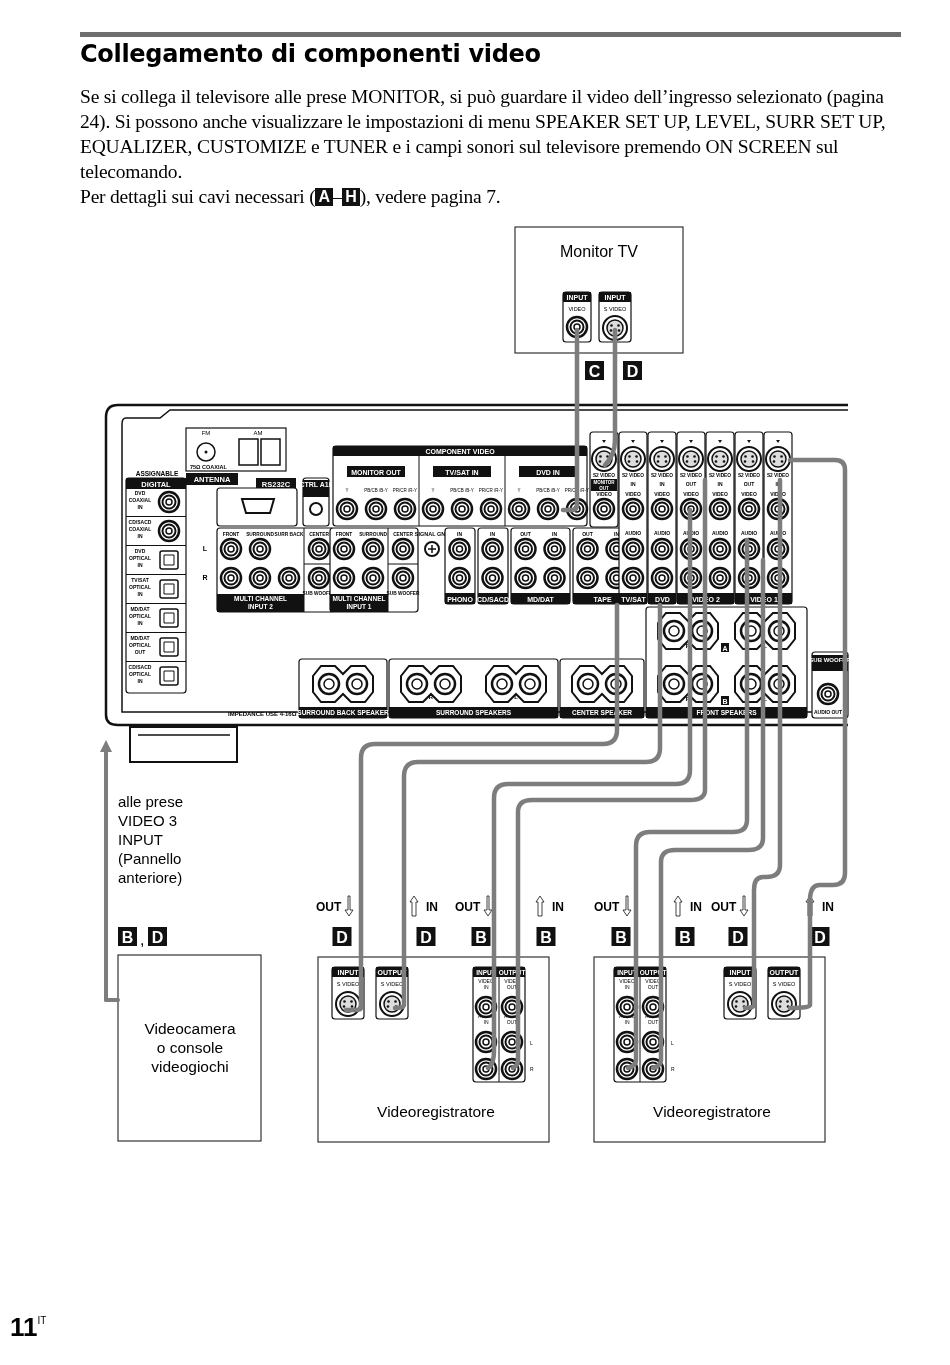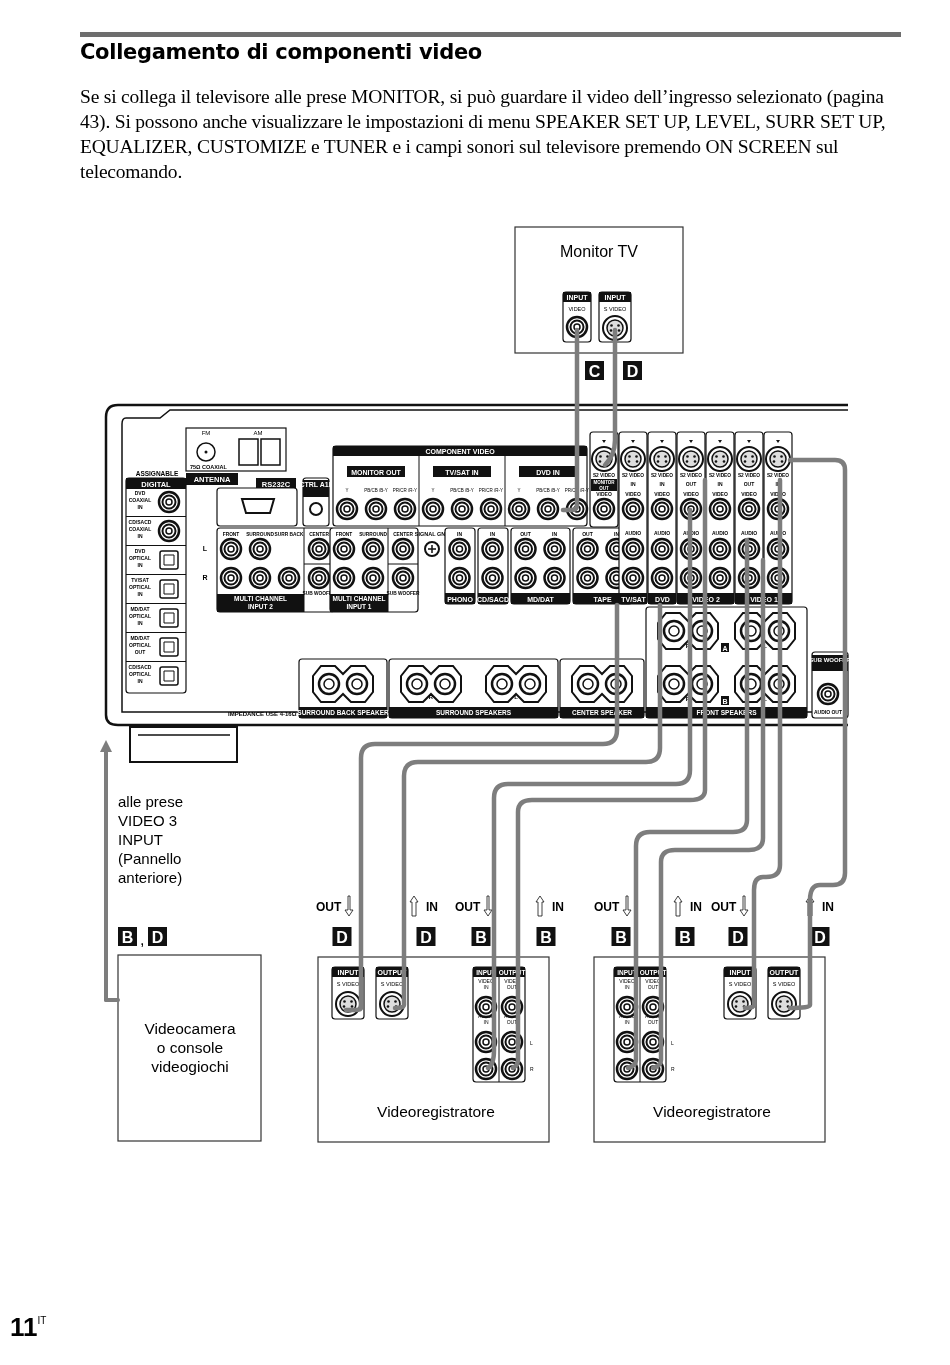--- a/index.html
+++ b/index.html
@@ -1,35 +1,36 @@
 <!DOCTYPE html>
 <html><head>
 <meta charset="utf-8">
 <style>
   html, body { margin: 0; padding: 0; background: #ffffff; }
   body { width: 950px; height: 1365px; position: relative; overflow: hidden; color: #000; }
   .rule { position: absolute; left: 80px; top: 32px; width: 821px; height: 5px; background: #6e6e6e; }
-  .title { position: absolute; left: 80px; top: 40px; font-family: "DejaVu Sans", sans-serif; font-weight: bold; font-size: 21px; letter-spacing: -0.3px; }
+  .title { position: absolute; left: 80px; top: 40px; font-family: "DejaVu Sans", sans-serif; font-weight: bold; font-size: 24px; letter-spacing: -0.3px; }
   .body-text { position: absolute; left: 80px; top: 84px; width: 830px; font-family: "Liberation Serif", serif; font-size: 19.5px; line-height: 25px; letter-spacing: -0.2px; }
   .body-text p { margin: 0; }
   .letter-box { display: inline-block; background: #111; color: #fff; font-family: "Liberation Sans", sans-serif; font-weight: bold; font-size: 16px; line-height: 18px; padding: 0 3px; vertical-align: 1px; }
   .page-num { position: absolute; left: 10px; top: 1312px; font-family: "Liberation Sans", sans-serif; font-weight: bold; font-size: 26px; }
   .page-num sup { font-size: 10px; font-weight: normal; vertical-align: 12px; }
   svg#diagram { position: absolute; left: 0; top: 0; }
   .sans { font-family: "Liberation Sans", sans-serif; }
   .lbl { font-family: "Liberation Sans", sans-serif; font-weight: bold; }
 </style>
 </head>
 <body>
 
 <div class="rule"></div>
 <div class="title">Collegamento di componenti video</div>
 
 <div class="body-text">
-  <p>Se si collega il televisore alle prese MONITOR, si può guardare il video dell’ingresso selezionato (pagina 43). Si possono anche visualizzare le impostazioni di menu SPEAKER SET UP, LEVEL, SURR SET UP, EQUALIZER, CUSTOMIZE e TUNER e i campi sonori sul televisore premendo ON SCREEN sul telecomando.</p>
+  <p>Se si collega il televisore alle prese MONITOR, si può guardare il video dell’ingresso selezionato (pagina 24). Si possono anche visualizzare le impostazioni di menu SPEAKER SET UP, LEVEL, SURR SET UP, EQUALIZER, CUSTOMIZE e TUNER e i campi sonori sul televisore premendo ON SCREEN sul telecomando.</p>
+  <p><span>Per dettagli sui cavi necessari (</span><span class="letter-box">A</span><span>–</span><span class="letter-box">H</span><span>), vedere pagina 7.</span></p>
 </div>
 
 <svg id="diagram" width="950" height="1365" viewBox="0 0 950 1365">
   <defs>
     <g id="rca">
       <circle r="10" fill="#fff" stroke="#111" stroke-width="2.5"></circle>
       <circle r="6.5" fill="none" stroke="#111" stroke-width="2"></circle>
       <circle r="3" fill="#fff" stroke="#111" stroke-width="1.5"></circle>
     </g>
     <g id="sv">

